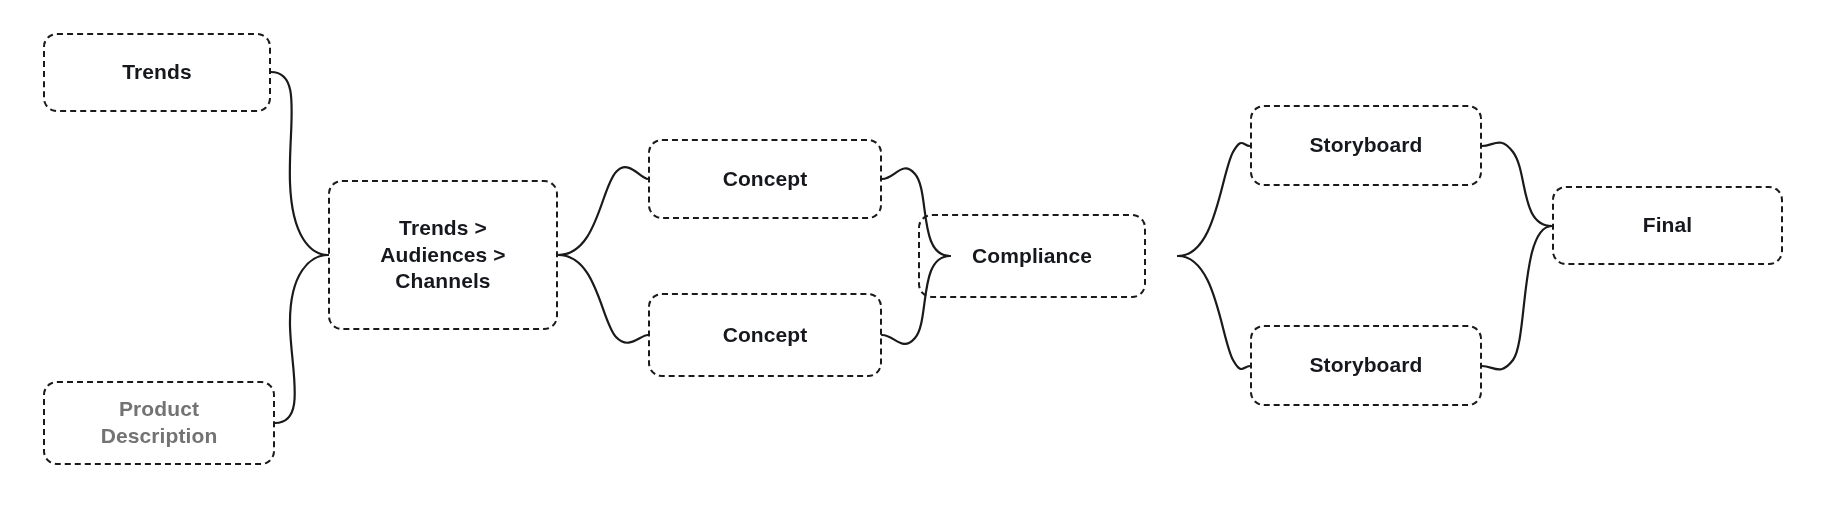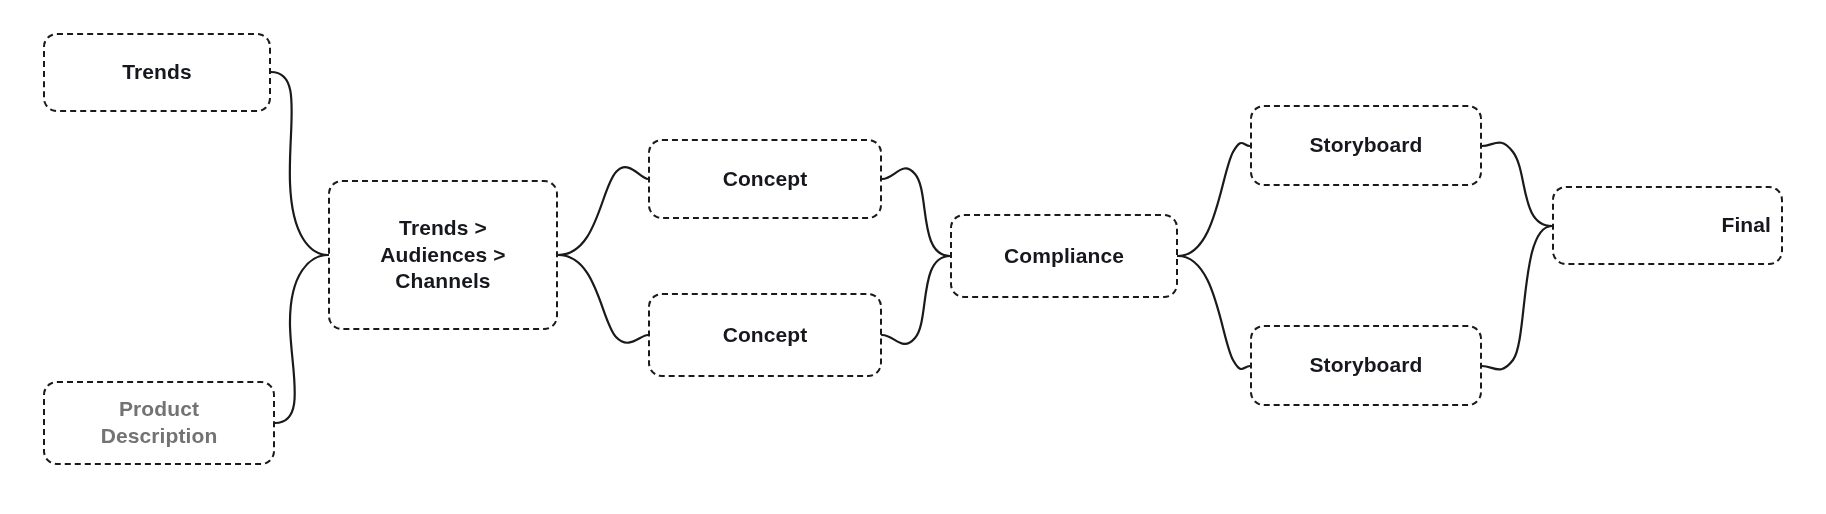--- a/index.html
+++ b/index.html
@@ -83,27 +83,27 @@
         <span class="node-label">Trends &gt;
 Audiences &gt;
 Channels</span>
       </div>
       <div class="node" style="left: 648px; top: 139px; width: 234px; height: 80px; border-color: rgb(26, 26, 26); border-style: dashed; color: rgb(22, 24, 29);">
         <span class="node-label">Concept</span>
       </div>
       <div class="node" style="left: 648px; top: 293px; width: 234px; height: 84px; border-color: rgb(26, 26, 26); border-style: dashed; color: rgb(22, 24, 29);">
         <span class="node-label">Concept</span>
       </div>
-      <div class="node" style="left: 950px; top: 214px; width: 228px; height: 84px; border-color: rgb(26, 26, 26); border-style: dashed; color: rgb(22, 24, 29);">
+      <div class="node" style="left: 918px; top: 214px; width: 228px; height: 84px; border-color: rgb(26, 26, 26); border-style: dashed; color: rgb(22, 24, 29);">
         <span class="node-label">Compliance</span>
       </div>
       <div class="node" style="left: 1250px; top: 105px; width: 232px; height: 81px; border-color: rgb(26, 26, 26); border-style: dashed; color: rgb(22, 24, 29);">
         <span class="node-label">Storyboard</span>
       </div>
       <div class="node" style="left: 1250px; top: 325px; width: 232px; height: 81px; border-color: rgb(26, 26, 26); border-style: dashed; color: rgb(22, 24, 29);">
         <span class="node-label">Storyboard</span>
       </div>
-      <div class="node" style="left: 1552px; top: 186px; width: 231px; height: 79px; border-color: rgb(26, 26, 26); border-style: dashed; color: rgb(22, 24, 29); justify-content: flex-end;">
+      <div class="node" style="left: 1552px; top: 186px; width: 231px; height: 79px; border-color: rgb(26, 26, 26); border-style: dashed; color: rgb(22, 24, 29);">
         <span class="node-label">Final</span>
       </div>
     </div>
 
 </div>
 
 </body></html>

